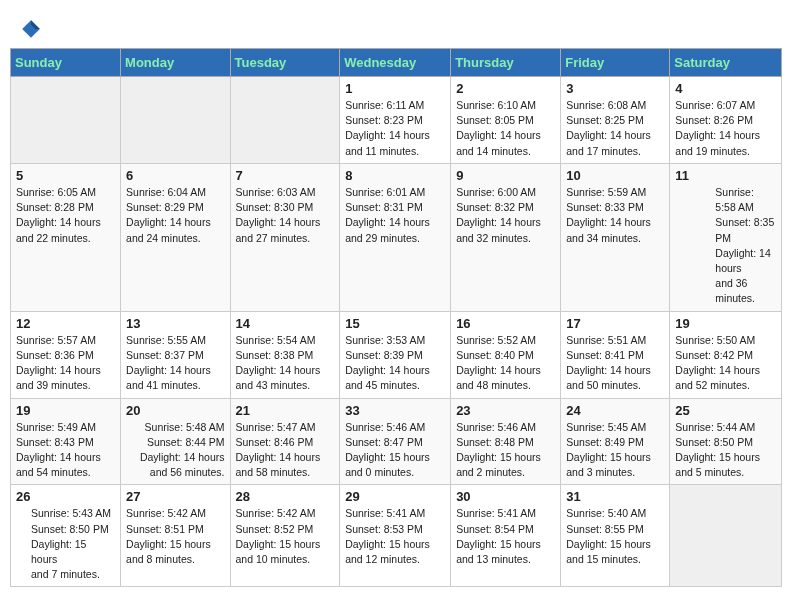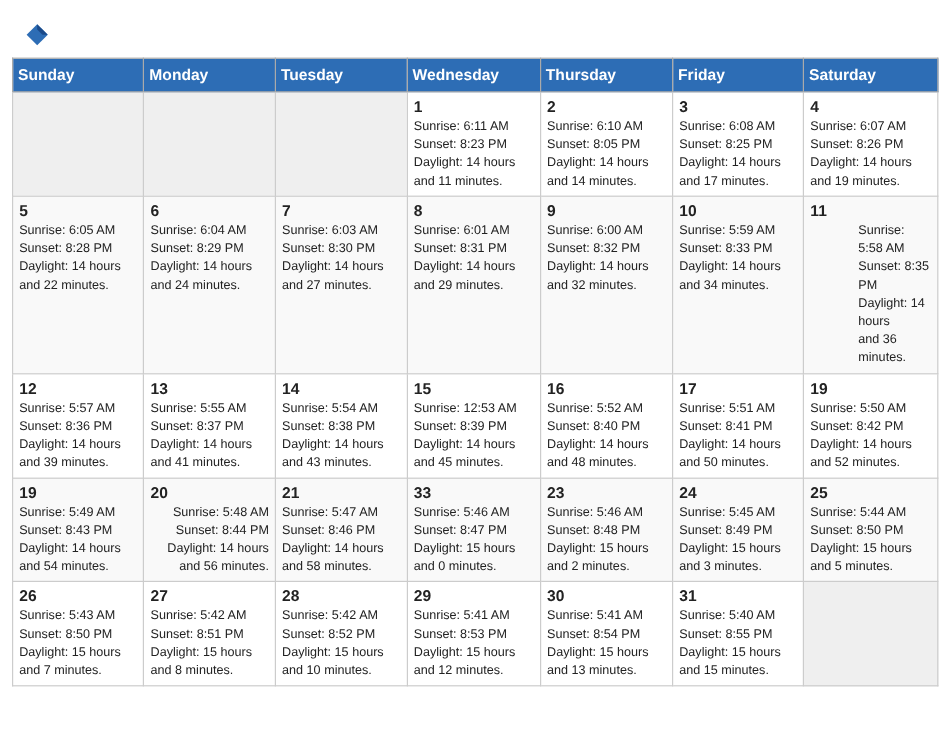--- a/index.html
+++ b/index.html
@@ -47,21 +47,21 @@
       font-size: 16px;
       color: #444;
     }
     table {
       width: 100%;
       border-collapse: collapse;
       margin-top: 4px;
     }
     th {
       background-color: #2d6db5;
-      color: #ffffff;
+      color: #86efac;
       font-size: 13px;
       font-weight: bold;
       padding: 6px 4px;
       text-align: left;
       border: 1px solid #aaa;
     }
     td {
       border: 1px solid #ccc;
       vertical-align: top;
       padding: 4px 5px;
@@ -226,21 +226,21 @@
         </td>
         <td>
           <div class="day-num">14</div>
           <div class="day-info" style="white-space: pre-line;">Sunrise: 5:54 AM
 Sunset: 8:38 PM
 Daylight: 14 hours
 and 43 minutes.</div>
         </td>
         <td>
           <div class="day-num">15</div>
-          <div class="day-info" style="white-space: pre-line;">Sunrise: 12:53 AM
+          <div class="day-info" style="white-space: pre-line;">Sunrise: 3:53 AM
 Sunset: 8:39 PM
 Daylight: 14 hours
 and 45 minutes.</div>
         </td>
         <td>
           <div class="day-num">16</div>
           <div class="day-info" style="white-space: pre-line;">Sunrise: 5:52 AM
 Sunset: 8:40 PM
 Daylight: 14 hours
 and 48 minutes.</div>
@@ -307,21 +307,21 @@
           <div class="day-num">25</div>
           <div class="day-info" style="white-space: pre-line;">Sunrise: 5:44 AM
 Sunset: 8:50 PM
 Daylight: 15 hours
 and 5 minutes.</div>
         </td>
       </tr>
       <tr>
         <td>
           <div class="day-num">26</div>
-          <div class="day-info" style="white-space: pre-line;">Sunrise: 5:43 AM
+          <div class="day-info" style="white-space: pre-line; margin-left: 15px;">Sunrise: 5:43 AM
 Sunset: 8:50 PM
 Daylight: 15 hours
 and 7 minutes.</div>
         </td>
         <td>
           <div class="day-num">27</div>
           <div class="day-info" style="white-space: pre-line;">Sunrise: 5:42 AM
 Sunset: 8:51 PM
 Daylight: 15 hours
 and 8 minutes.</div>

